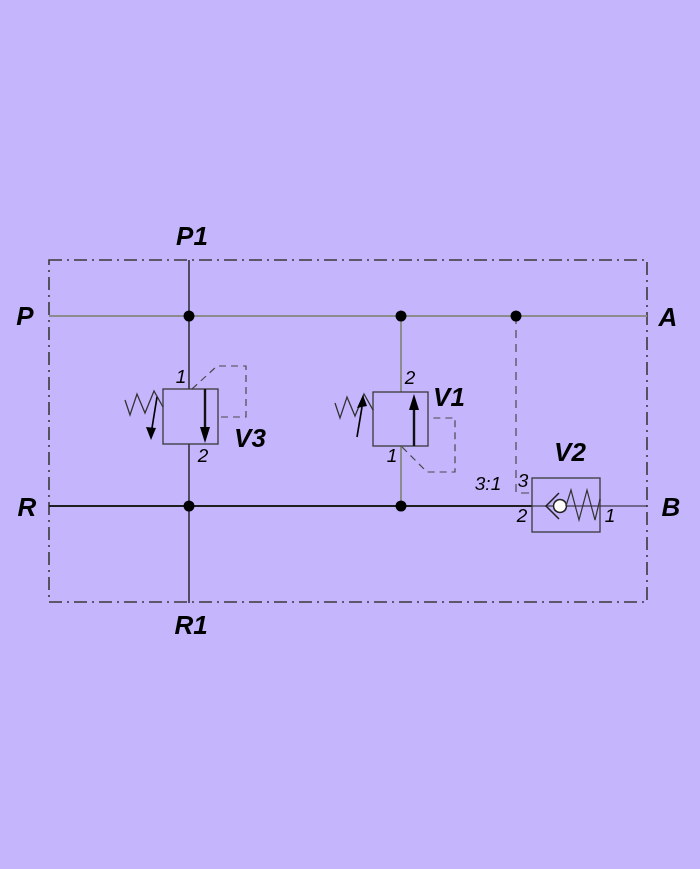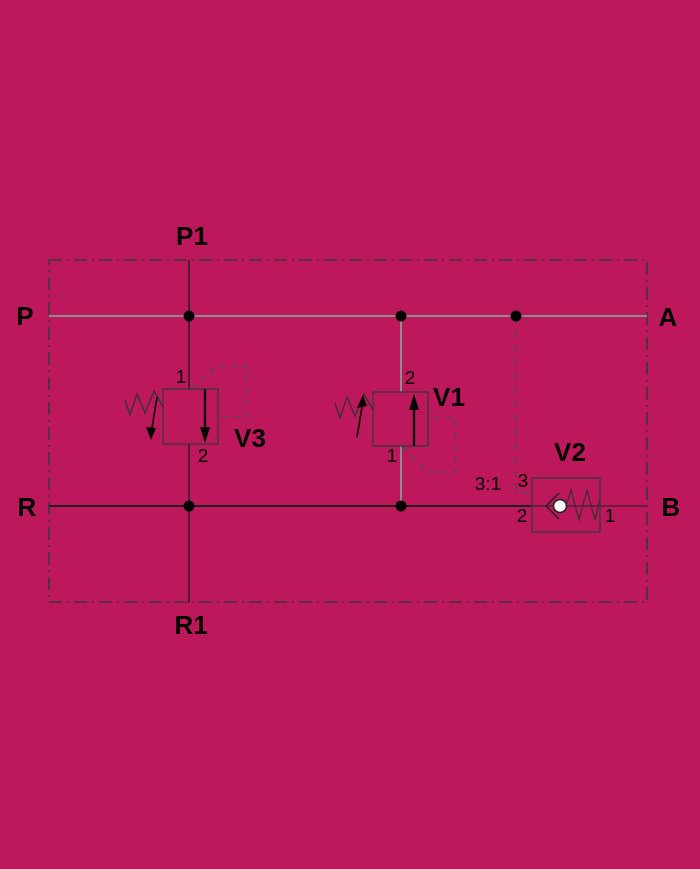--- a/index.html
+++ b/index.html
@@ -7,21 +7,22 @@
     padding: 0;
     background: #ffffff;
     width: 700px;
     height: 869px;
     font-family: "Liberation Sans", sans-serif;
   }
   .canvas {
     position: relative;
     width: 700px;
     height: 869px;
-    background: #be185d;
+    background: #c4b5fd;
+    font-style: italic;
   }
   svg { display: block; }
   text {
     font-family: "Liberation Sans", "DejaVu Sans", sans-serif;
     fill: #000000;
   }
   .big-label {
     font-size: 26px;
     font-weight: 700;
   }

